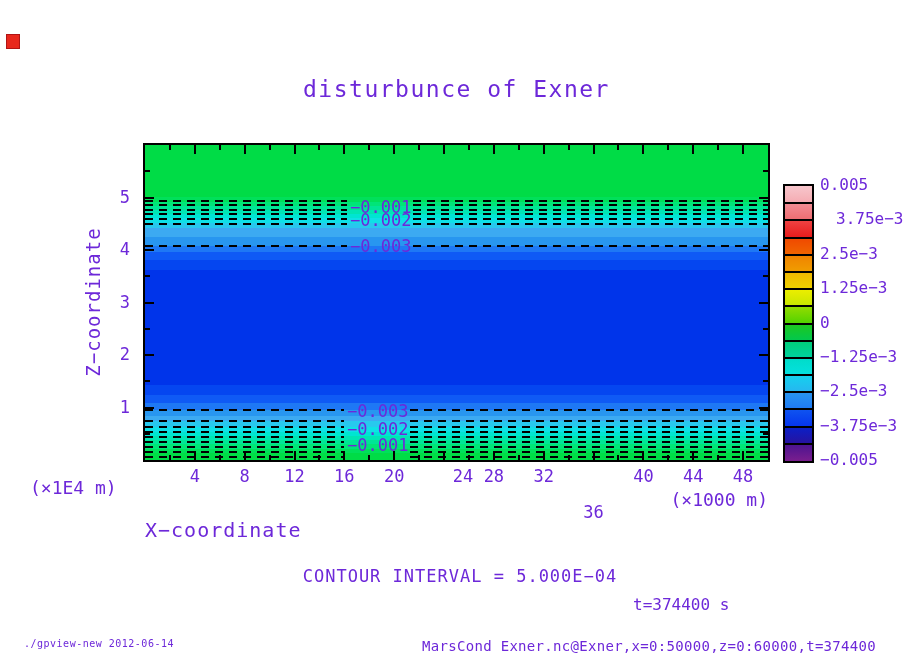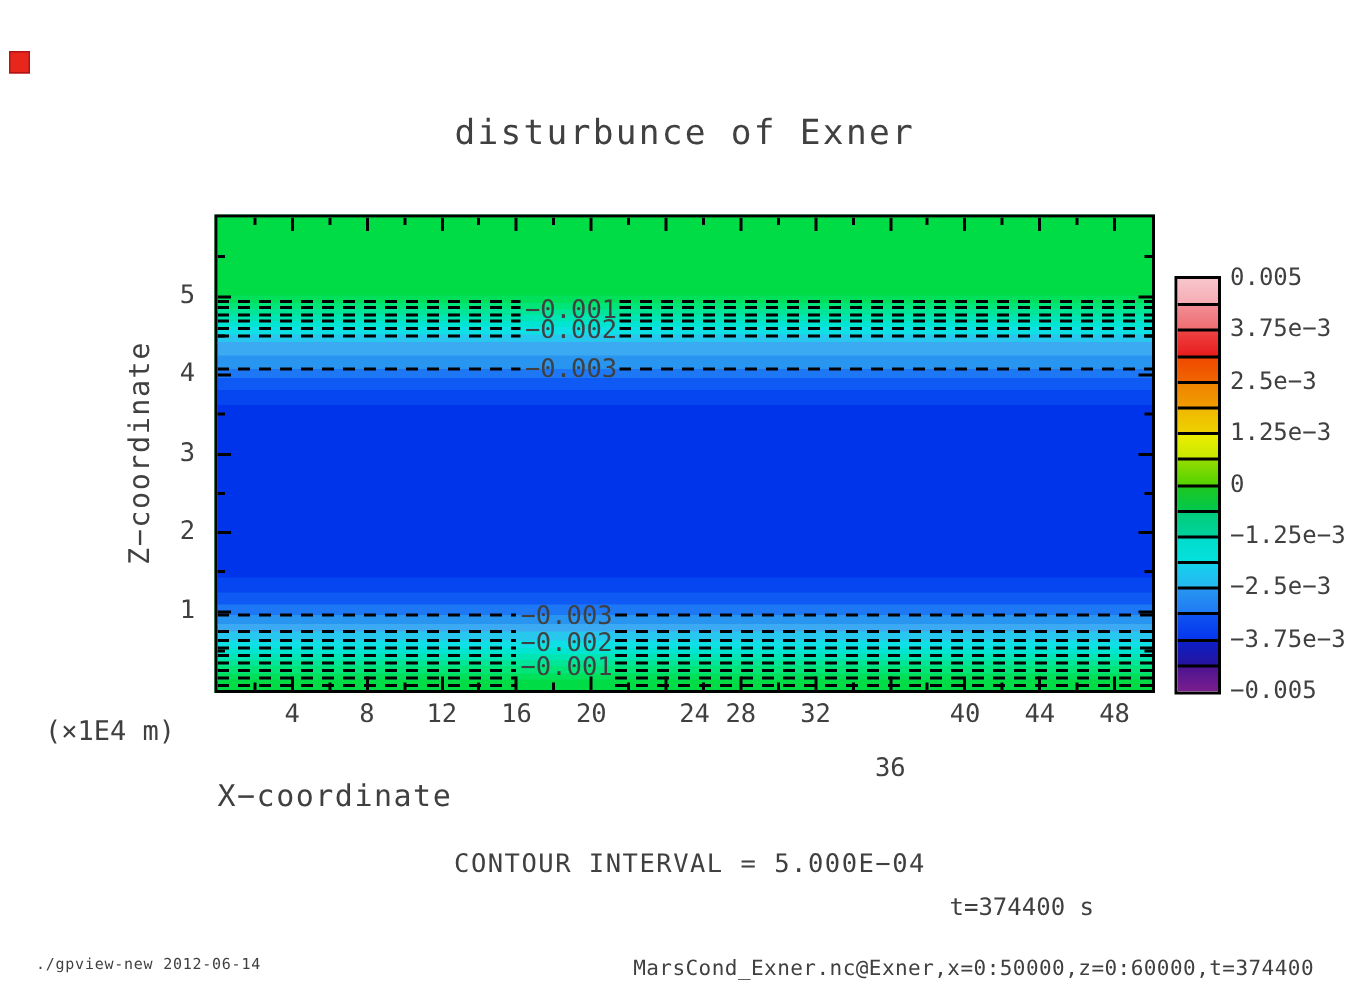--- a/index.html
+++ b/index.html
@@ -1,17 +1,17 @@
 <!DOCTYPE html>
 <html><head>
 <meta charset="utf-8">
 <style>
   html,body{margin:0;padding:0;background:#fff;}
   #page{position:relative;width:904px;height:654px;background:#ffffff;overflow:hidden;
-        font-family:"DejaVu Sans Mono","Liberation Mono",monospace;color:#404040;}
+        font-family:"DejaVu Sans Mono","Liberation Mono",monospace;color:#6d28d9;}
   #red-marker{position:absolute;left:6px;top:34px;width:12px;height:13px;background:#E8271C;border:1px solid #B01414;}
   #plot-title{position:absolute;left:145px;top:76px;width:623px;text-align:center;
               font-size:23px;letter-spacing:1.5px;white-space:nowrap;}
   #y-axis-label{position:absolute;left:93px;top:302px;transform:translate(-50%,-50%) rotate(-90deg);
                 font-size:19px;letter-spacing:1px;white-space:nowrap;}
   #x-axis-label{position:absolute;left:145px;top:518px;width:623px;
                 font-size:20px;letter-spacing:1px;}
   #contour-interval{position:absolute;left:145px;top:566px;width:630px;text-align:center;
                     font-size:17px;letter-spacing:1px;}
   #time-stamp{position:absolute;left:633px;top:595px;font-size:16px;}
@@ -209,20 +209,21 @@
       <div class="cb-sep" style="top: 205.25px;"></div>
       <div class="cb-block" style="top: 223.438px; height: 17.6875px; background: linear-gradient(rgb(15, 85, 240), rgb(5, 52, 238));"></div>
       <div class="cb-sep" style="top: 222.438px;"></div>
       <div class="cb-block" style="top: 240.625px; height: 17.6875px; background: linear-gradient(rgb(10, 32, 200), rgb(40, 18, 158));"></div>
       <div class="cb-sep" style="top: 239.625px;"></div>
       <div class="cb-block" style="top: 257.812px; height: 17.6875px; background: linear-gradient(rgb(74, 20, 144), rgb(122, 30, 142));"></div>
       <div class="cb-sep" style="top: 256.812px;"></div>
     </div>
 
   <div id="y-unit">(×1E4 m)</div>
+  <div id="x-unit">(×1000 m)</div>
 
   <div id="x-axis-label">X−coordinate</div>
 
   <div id="contour-interval">CONTOUR INTERVAL = 5.000E−04</div>
 
   <div id="time-stamp">t=374400 s</div>
 
   <div id="footer-left">./gpview-new  2012-06-14</div>
   <div id="footer-right">MarsCond_Exner.nc@Exner,x=0:50000,z=0:60000,t=374400</div>
 <div class="xtick-label" style="left: 172.84px;">4</div>
@@ -236,21 +237,21 @@
     <div class="xtick-label" style="left: 571.56px; margin-top: 36px;">36</div>
     <div class="xtick-label" style="left: 621.4px;">40</div>
     <div class="xtick-label" style="left: 671.24px;">44</div>
     <div class="xtick-label" style="left: 721.08px;">48</div>
     <div class="ytick-label" style="top: 396.5px;">1</div>
     <div class="ytick-label" style="top: 344px;">2</div>
     <div class="ytick-label" style="top: 291.5px;">3</div>
     <div class="ytick-label" style="top: 239px;">4</div>
     <div class="ytick-label" style="top: 186.5px;">5</div>
     <div class="cb-label" style="top: 175px;">0.005</div>
-    <div class="cb-label" style="top: 209.375px;">3.75e−3</div>
+    <div class="cb-label" style="top: 209.375px; margin-left: 16px;">3.75e−3</div>
     <div class="cb-label" style="top: 243.75px;">2.5e−3</div>
     <div class="cb-label" style="top: 278.125px;">1.25e−3</div>
     <div class="cb-label" style="top: 312.5px;">0</div>
     <div class="cb-label" style="top: 346.875px;">−1.25e−3</div>
     <div class="cb-label" style="top: 381.25px;">−2.5e−3</div>
     <div class="cb-label" style="top: 415.625px;">−3.75e−3</div>
     <div class="cb-label" style="top: 450px;">−0.005</div>
   </div>
 
 </body></html>

